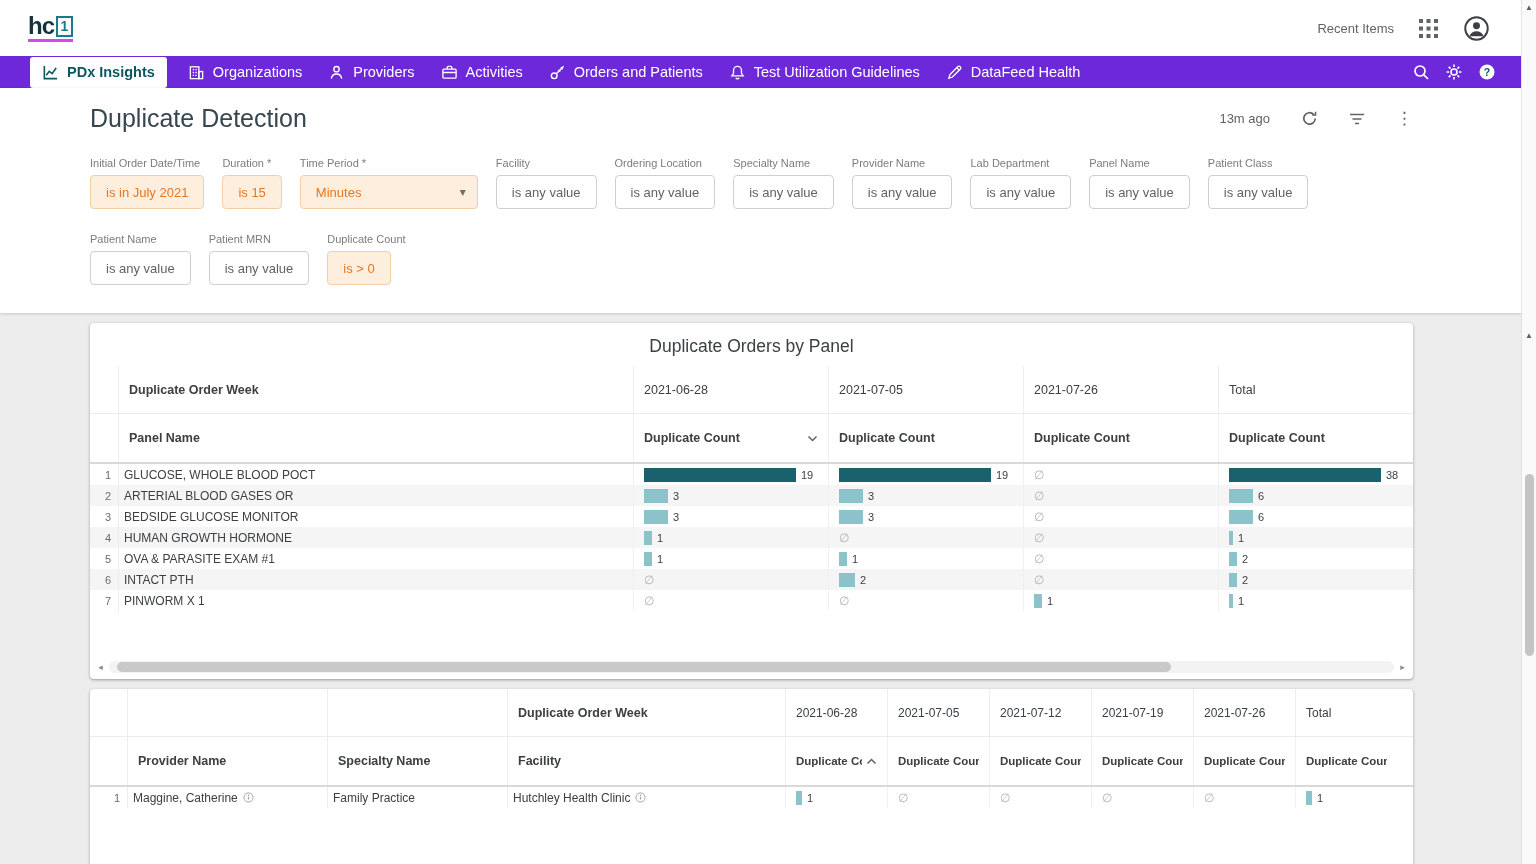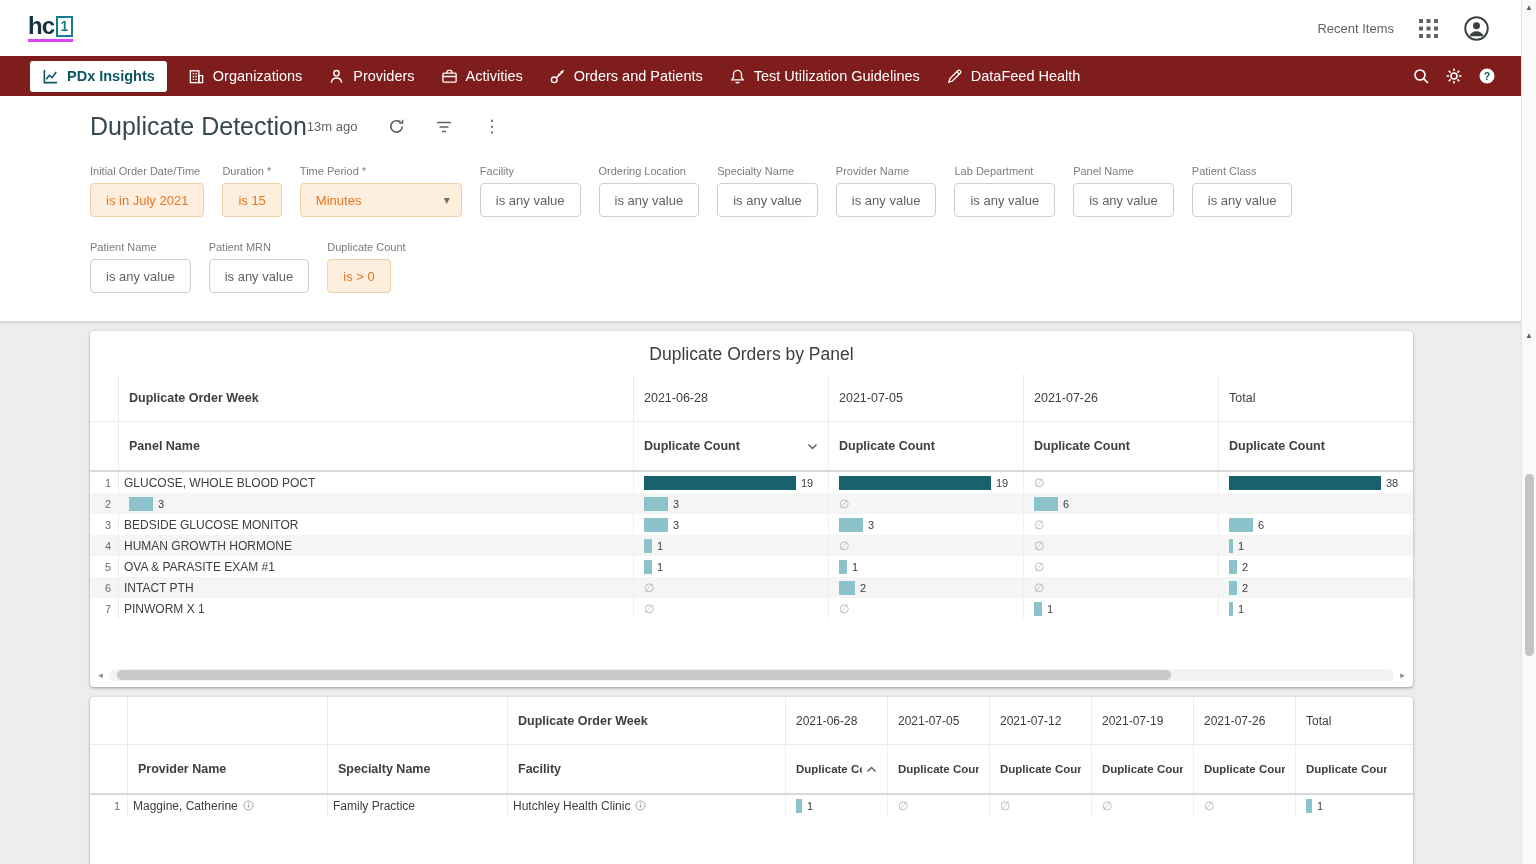--- a/index.html
+++ b/index.html
@@ -10,42 +10,42 @@
   .topbar{height:56px;background:#fff;display:flex;align-items:center;padding:0 46px 0 28px}
   .logo{display:flex;align-items:flex-end;border-bottom:3px solid #d946ef;padding-bottom:2px;cursor:pointer}
   .logo-hc{font-weight:bold;font-size:24px;line-height:22px;color:#16323f;letter-spacing:-1px}
   .logo-1{display:block;margin-left:2px;width:17px;height:21px;border:2px solid #147c8a;color:#147c8a;
     font-weight:bold;font-size:14px;text-align:center;line-height:17px}
   .topbar-right{margin-left:auto;display:flex;align-items:center;gap:24px}
   .recent-items{font-size:13px;color:#5f6368;cursor:pointer}
   .icon-btn{display:flex;align-items:center;justify-content:center;cursor:pointer}
 
   
-  .mainnav{height:40px;background:#7f1d1d;display:flex;align-items:center;padding:0 40px 0 30px;color:#fff}
+  .mainnav{height:32px;background:#6d28d9;display:flex;align-items:center;padding:0 40px 0 30px;color:#fff}
   .nav-item{display:flex;align-items:center;gap:8px;padding:0 13px;height:44px;font-size:14.5px;cursor:pointer;white-space:nowrap}
   .nav-item.active{background:#fff;color:#0d5761;height:31px;border-radius:3px;font-weight:bold;margin-right:8px;padding:0 12px}
   .nav-icon{display:flex;align-items:center}
   .nav-right{margin-left:auto;display:flex;align-items:center;gap:15px}
 
   
   .filters-section{background:#fff;padding:16px 0 28px;box-shadow:0 1px 3px rgba(0,0,0,.16);position:relative;z-index:2}
   .page-inner{margin-left:90px;width:1323px}
-  .title-row{display:flex;align-items:center;margin-bottom:24px}
+  .title-row{display:flex;justify-content:space-between;align-items:center;margin-bottom:24px}
   .page-title{font-size:25px;font-weight:400;color:#37474f}
   .title-meta{display:flex;align-items:center;gap:31px;color:#5f6368}
   .updated{font-size:13px}
   .kebab{font-size:17px;line-height:16px;cursor:pointer;color:#5f6368}
   .filter-row{display:flex;margin-bottom:24px}
   .filter-row:last-child{margin-bottom:0}
   .filter-group{margin-right:18px}
   .filter-label{font-size:11px;color:#7c7c7c;margin-bottom:6px;white-space:nowrap}
   .chip{height:34px;border:1px solid #cfcfcf;border-radius:4px;background:#fff;color:#5f6368;font-size:13px;
     display:inline-flex;align-items:center;padding:0 15px;cursor:pointer;white-space:nowrap}
   .chip.active{background:#fdeedd;border-color:#f2cfa6;color:#e8761d}
-  .chip.dropdown{width:162px;justify-content:space-between;padding-right:11px}
+  .chip.dropdown{width:178px;justify-content:space-between;padding-right:11px}
   .chip-caret{color:#6e6e6e;font-size:12px;margin-left:10px}
 
   
   .cards-area{padding-top:10px}
   .card{background:#fff;border-radius:4px;box-shadow:0 1px 2px rgba(60,64,67,.3),0 1px 3px 1px rgba(60,64,67,.15)}
   .card-title{text-align:center;font-size:17.5px;font-weight:400;color:#3c4043;padding:13px 0 10px;height:43px}
   #panel-card{height:356px;margin-bottom:10px;display:flex;flex-direction:column;overflow:hidden}
   #provider-card{height:240px;overflow:hidden}
   .card-spacer{flex:1}
 
@@ -324,20 +324,23 @@
               <span class="bar-label">19</span>
             </div>
             <div class="cell null-cell">∅</div>
             <div class="cell bar-cell">
               <div class="bar dark" style="width: 152px;"></div>
               <span class="bar-label">38</span>
             </div>
           </div>
           <div class="trow tdata panel-grid alt">
             <div class="cell rownum">2</div>
+            <div class="cell dim">
+              <span>ARTERIAL BLOOD GASES OR</span>
+            </div>
             <div class="cell bar-cell">
               <div class="bar" style="width: 24px;"></div>
               <span class="bar-label">3</span>
             </div>
             <div class="cell bar-cell">
               <div class="bar" style="width: 24px;"></div>
               <span class="bar-label">3</span>
             </div>
             <div class="cell null-cell">∅</div>
             <div class="cell bar-cell">

